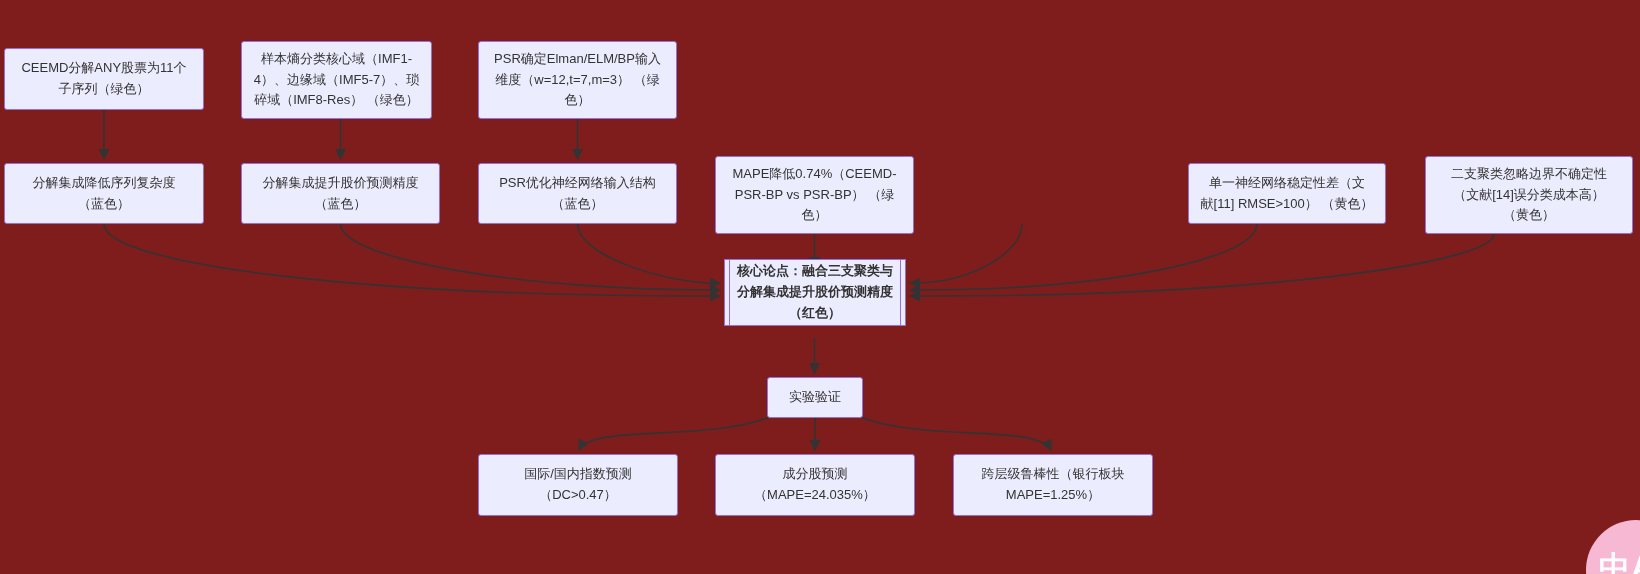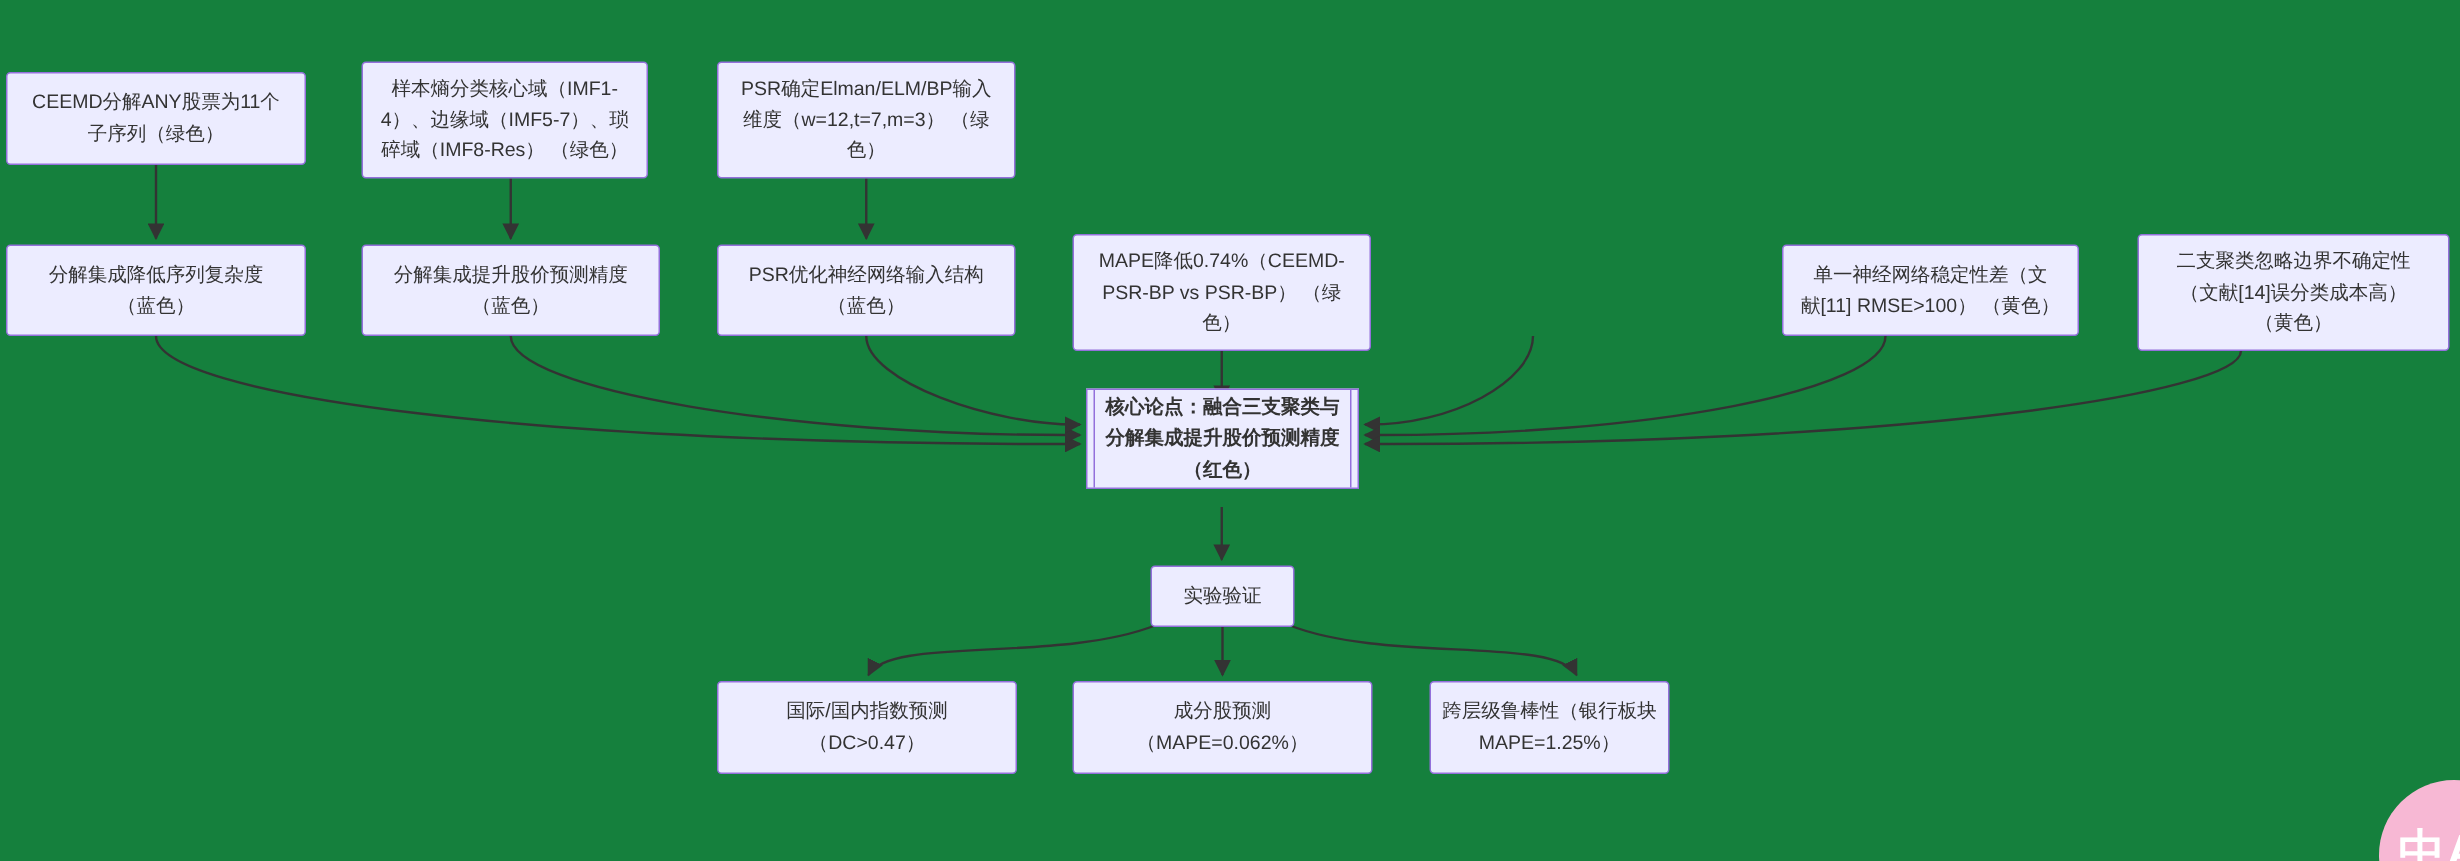--- a/index.html
+++ b/index.html
@@ -1,17 +1,17 @@
 <!DOCTYPE html>
 <html><head>
 <meta charset="utf-8">
 <style>
   html,body{margin:0;padding:0;background:#ffffff;}
   .canvas{
-    position:relative;width:1640px;height:574px;overflow:hidden;background:#15803d;
+    position:relative;width:1640px;height:574px;overflow:hidden;background:#7f1d1d;
     font-family:"Liberation Sans","DejaVu Sans",sans-serif;color:#333333;
   }
   .edges{position:absolute;left:0;top:0;width:1640px;height:574px;}
   .edge{fill:none;stroke:#333333;stroke-width:1.6;}
   .node{
     position:absolute;display:flex;align-items:center;justify-content:center;
     text-align:center;background:#ECECFF;border:1px solid #9370DB;border-radius:3px;
     font-size:13px;line-height:1.6;white-space:pre-line;padding:0 3px;box-sizing:border-box;
   }
   
@@ -29,21 +29,21 @@
   .n-e{left:241px;top:163px;width:199px;height:61px;}
   .n-f{left:478px;top:163px;width:199px;height:61px;}
   .n-g{left:715px;top:156px;width:199px;height:78px;}
   .n-h{left:953px;top:163px;width:198px;height:61px;}
   .n-i{left:1188px;top:163px;width:198px;height:61px;}
   .n-j{left:1425px;top:156px;width:208px;height:78px;}
   .n-core{left:724px;top:259px;width:182px;height:67px;font-weight:bold;}
   .n-exp{left:767px;top:377px;width:96px;height:41px;}
   .n-r1{left:478px;top:454px;width:200px;height:62px;}
   .n-r2{left:715px;top:454px;width:200px;height:62px;}
-  .n-r3{left:953px;top:454px;width:160px;height:62px;}
+  .n-r3{left:953px;top:454px;width:200px;height:62px;}
 
   .translate-btn{
     position:absolute;left:1586px;top:520px;width:100px;height:100px;border-radius:50%;
     background:#F7B8D4;cursor:pointer;
   }
   .translate-btn .label{
     position:absolute;left:13px;top:27px;font-size:31px;font-weight:bold;color:#ffffff;
     letter-spacing:1px;white-space:nowrap;
   }
 </style>
@@ -100,21 +100,21 @@
 
   <div class="node subroutine n-core">核心论点：融合三支聚类与
 分解集成提升股价预测精度
 （红色）</div>
 
   <div class="node n-exp">实验验证</div>
 
   <div class="node n-r1">国际/国内指数预测
 （DC&gt;0.47）</div>
   <div class="node n-r2">成分股预测
-（MAPE=0.062%）</div>
+（MAPE=24.035%）</div>
   <div class="node n-r3">跨层级鲁棒性（银行板块
 MAPE=1.25%）</div>
 
   <div class="translate-btn">
     <span class="label">中A</span>
   </div>
 
 </div>
 
 </body></html>

